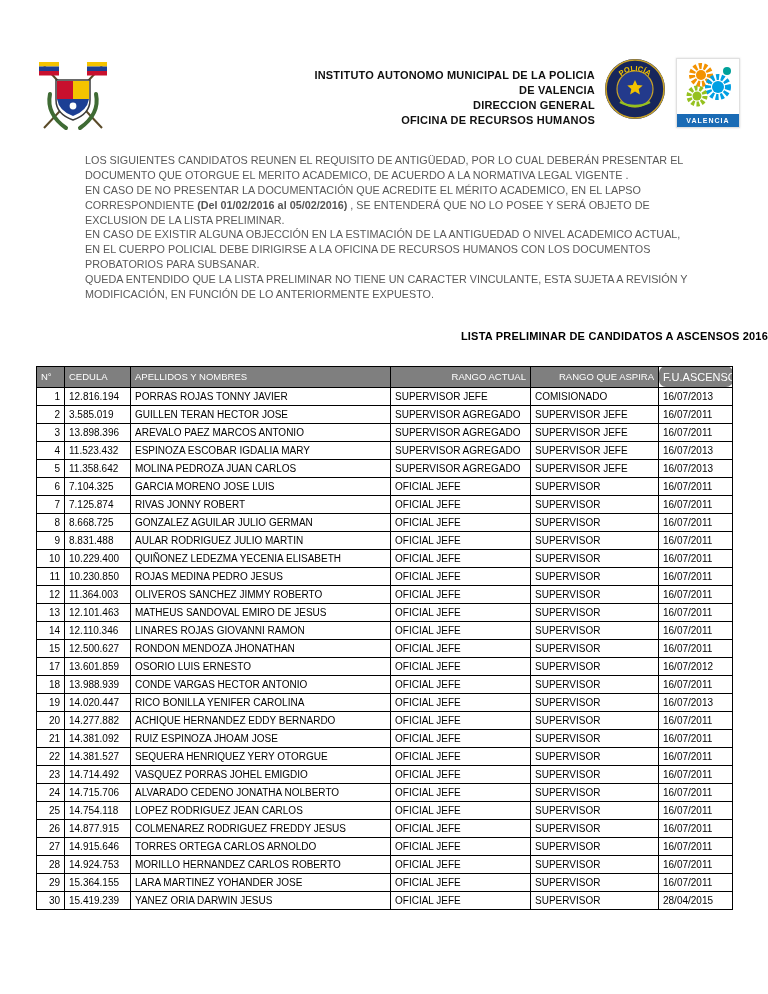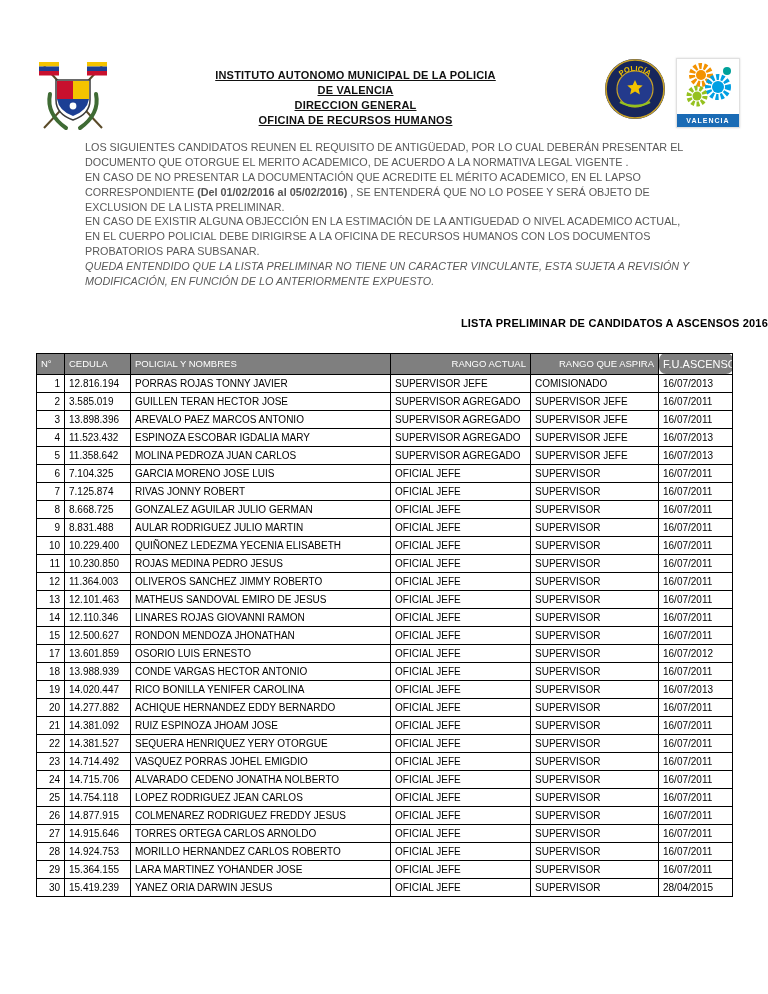--- a/index.html
+++ b/index.html
@@ -14,28 +14,27 @@
 
   
   .doc-header {
     display:flex;
     align-items:flex-start;
     padding:58px 28px 0 36px;
   }
   .logo-left { width:80px; flex:0 0 80px; }
   .org-block {
     flex:1;
-    text-align:center;
+    text-align:right;
     padding-top:10px;
     font-weight:bold;
     font-size:11px;
     line-height:1.35;
     letter-spacing:0.2px;
     color:#111;
-    text-decoration:underline;
   }
   .logo-right { flex:0 0 145px; display:flex; gap:10px; align-items:flex-start; justify-content:flex-end; }
 
   
   .valencia-card {
     width:62px; height:68px;
     background:#fff;
     border:1px solid #e0e0e0;
     box-shadow:0 0 2px rgba(0,0,0,.15);
     position:relative;
@@ -47,26 +46,27 @@
     text-align:center; line-height:13px; letter-spacing:1px;
   }
 
   
   .paragraphs {
     padding:0 76px 0 85px;
     color:#595959;
     font-size:10.8px;
     line-height:1.38;
     text-align:left;
+    margin-top:13px;
   }
   .paragraphs p { margin:0; }
   .p1 { margin-top:14px; }
   .p2 { margin-top:18px; }
   .p3 { margin-top:38px; }
-  .p4 { margin-top:16px;font-style:italic; }
+  .p4 { margin-top:16px; }
   .paragraphs strong { color:#555; }
 
   
   .list-title {
     margin:28px 0 0 0;
     text-align:right;
     font-size:11px;
     font-weight:bold;
     color:#000;
     letter-spacing:0.2px;
@@ -197,21 +197,21 @@
         <col class="w1">
         <col class="w2">
         <col class="w3">
         <col class="w4">
         <col class="w5">
     </colgroup>
     <thead>
       <tr>
         <th>N°</th>
         <th>CEDULA</th>
-        <th>POLICIAL Y NOMBRES</th>
+        <th>APELLIDOS Y NOMBRES</th>
         <th class="center">RANGO ACTUAL</th>
         <th class="center">RANGO QUE ASPIRA</th>
         <th class="small">F.U.ASCENSO</th>
       </tr>
     </thead>
     <tbody>
         <tr>
           <td class="c0">1</td>
           <td class="c1">12.816.194</td>
           <td class="c2">PORRAS ROJAS TONNY JAVIER</td>

